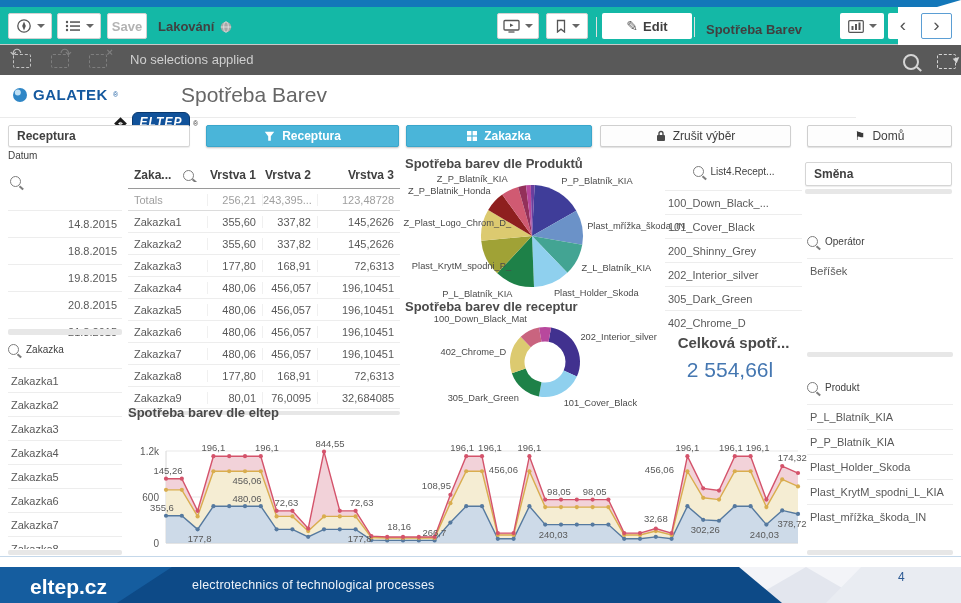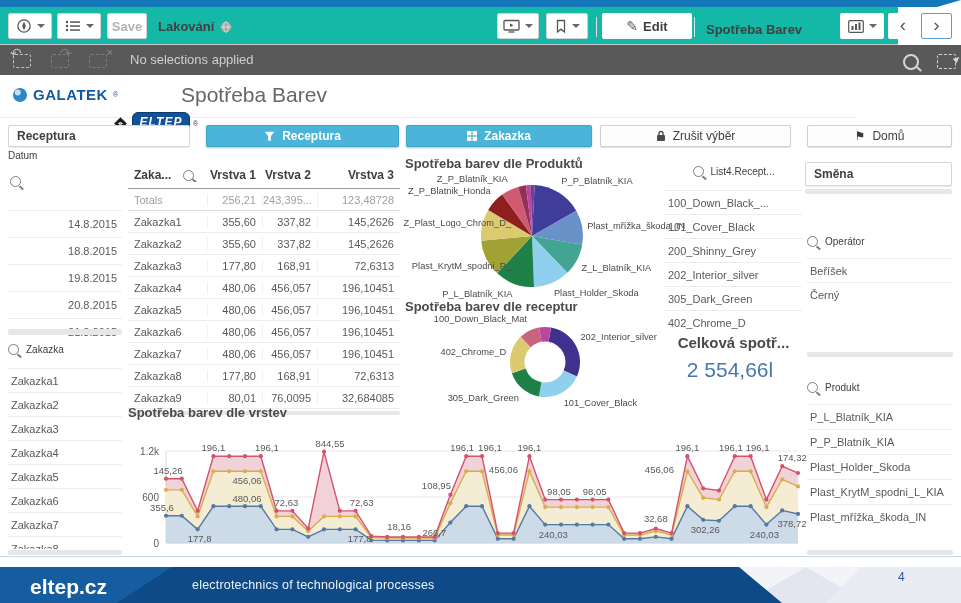--- a/index.html
+++ b/index.html
@@ -395,38 +395,37 @@
     <span>Směna</span>
   </div>
   <div class="abs scroll-strip" style="left:805px;top:189px;width:147px;height:5px;"></div>
 
   <div class="abs lb-title" style="left:807px;top:236px;">
     <span class="mag"></span>
     <span>Operátor</span>
   </div>
   <div class="abs" id="operator-items" style="left:807px;top:258px;width:146px;">
       <div class="list-item">Beříšek</div>
-      <div class="list-item">Černý</div>
     </div>
   <div class="abs scroll-strip" style="left:807px;top:352px;width:146px;height:5px;"></div>
 
   <div class="abs lb-title" style="left:807px;top:382px;">
     <span class="mag"></span>
     <span>Produkt</span>
   </div>
   <div class="abs" id="produkt-items" style="left:807px;top:404px;width:146px;">
       <div class="list-item produkt-item">P_L_Blatník_KIA</div>
       <div class="list-item produkt-item">P_P_Blatník_KIA</div>
       <div class="list-item produkt-item">Plast_Holder_Skoda</div>
       <div class="list-item produkt-item">Plast_KrytM_spodni_L_KIA</div>
       <div class="list-item produkt-item">Plast_mřížka_škoda_IN</div>
     </div>
   <div class="abs scroll-strip" style="left:807px;top:550px;width:146px;height:5px;"></div>
 
-  <div class="abs chart-title" style="left:128px;top:405px;">Spotřeba barev dle vrstev</div>
+  <div class="abs chart-title" style="left:128px;top:405px;">Spotřeba barev dle eltep</div>
   <svg class="abs chart" id="area-svg" style="left:126px;top:419px;" width="680" height="144">
       <line x1="40" y1="124" x2="672" y2="124" stroke="#c9c9c9" stroke-width="1"></line>
       <text x="33" y="127.5" text-anchor="end" font-size="10" fill="#595959">0</text>
       <line x1="40" y1="78" x2="672" y2="78" stroke="#e9e9e9" stroke-width="1"></line>
       <text x="33" y="81.5" text-anchor="end" font-size="10" fill="#595959">600</text>
       <line x1="40" y1="32" x2="672" y2="32" stroke="#e9e9e9" stroke-width="1"></line>
       <text x="33" y="35.5" text-anchor="end" font-size="10" fill="#595959">1.2k</text>
       <line x1="40" y1="32" x2="40" y2="124" stroke="#d8d8d8"></line>
       <path d="M40,96.73733333333334 L55.8,96.73733333333334 L71.6,110.36866666666667 L87.4,87.1954 L103.2,87.1954 L119,87.1954 L134.8,87.1954 L150.6,110.36866666666667 L166.4,110.36866666666667 L182.2,117.8659 L198,110.36866666666667 L213.8,110.36866666666667 L229.6,110.36866666666667 L245.4,121.08666666666667 L261.2,121.39333333333333 L277,121.39333333333333 L292.8,121.39333333333333 L308.6,121.39333333333333 L324.4,103.553 L340.2,87.1954 L356,87.1954 L371.8,119.78333333333333 L387.6,119.78333333333333 L403.4,87.1954 L419.2,105.5977 L435,105.5977 L450.8,105.5977 L466.6,105.5977 L482.4,105.5977 L498.2,119.78333333333333 L514,119.78333333333333 L529.8,117.8659 L545.6,119.78333333333333 L561.4,87.1954 L577.2,100.82673333333334 L593,101.76666666666667 L608.8,87.1954 L624.6,87.1954 L640.4,105.5977 L656.2,91.41666666666666 L672,94.9648 L672,124 L40,124 Z" fill="#c9d7e6" fill-opacity="0.92" stroke="none"></path>
       <path d="M40,70.83779999999999 L55.8,70.83779999999999 L71.6,97.4189 L87.4,52.2308 L103.2,52.2308 L119,52.2308 L134.8,52.2308 L150.6,97.4189 L166.4,97.4189 L182.2,112.03846666666666 L198,97.4189 L213.8,97.4189 L229.6,97.4189 L245.4,118.48 L261.2,119.01666666666667 L277,119.01666666666667 L292.8,119.01666666666667 L308.6,119.01666666666667 L324.4,84.12796666666668 L340.2,52.2308 L356,52.2308 L371.8,115.95 L387.6,115.95 L403.4,52.2308 L419.2,88.1154 L435,88.1154 L450.8,88.1154 L466.6,88.1154 L482.4,88.1154 L498.2,115.95 L514,115.95 L529.8,112.03846666666666 L545.6,115.95 L561.4,52.2308 L577.2,78.81190000000001 L593,80.60666666666667 L608.8,52.2308 L624.6,52.2308 L640.4,88.1154 L656.2,60.443333333333335 L672,67.38166666666667 L672,94.9648 L656.2,91.41666666666666 L640.4,105.5977 L624.6,87.1954 L608.8,87.1954 L593,101.76666666666667 L577.2,100.82673333333334 L561.4,87.1954 L545.6,119.78333333333333 L529.8,117.8659 L514,119.78333333333333 L498.2,119.78333333333333 L482.4,105.5977 L466.6,105.5977 L450.8,105.5977 L435,105.5977 L419.2,105.5977 L403.4,87.1954 L387.6,119.78333333333333 L371.8,119.78333333333333 L356,87.1954 L340.2,87.1954 L324.4,103.553 L308.6,121.39333333333333 L292.8,121.39333333333333 L277,121.39333333333333 L261.2,121.39333333333333 L245.4,121.08666666666667 L229.6,110.36866666666667 L213.8,110.36866666666667 L198,110.36866666666667 L182.2,117.8659 L166.4,110.36866666666667 L150.6,110.36866666666667 L134.8,87.1954 L119,87.1954 L103.2,87.1954 L87.4,87.1954 L71.6,110.36866666666667 L55.8,96.73733333333334 L40,96.73733333333334 Z" fill="#f4ebcf" fill-opacity="0.92" stroke="none"></path>

